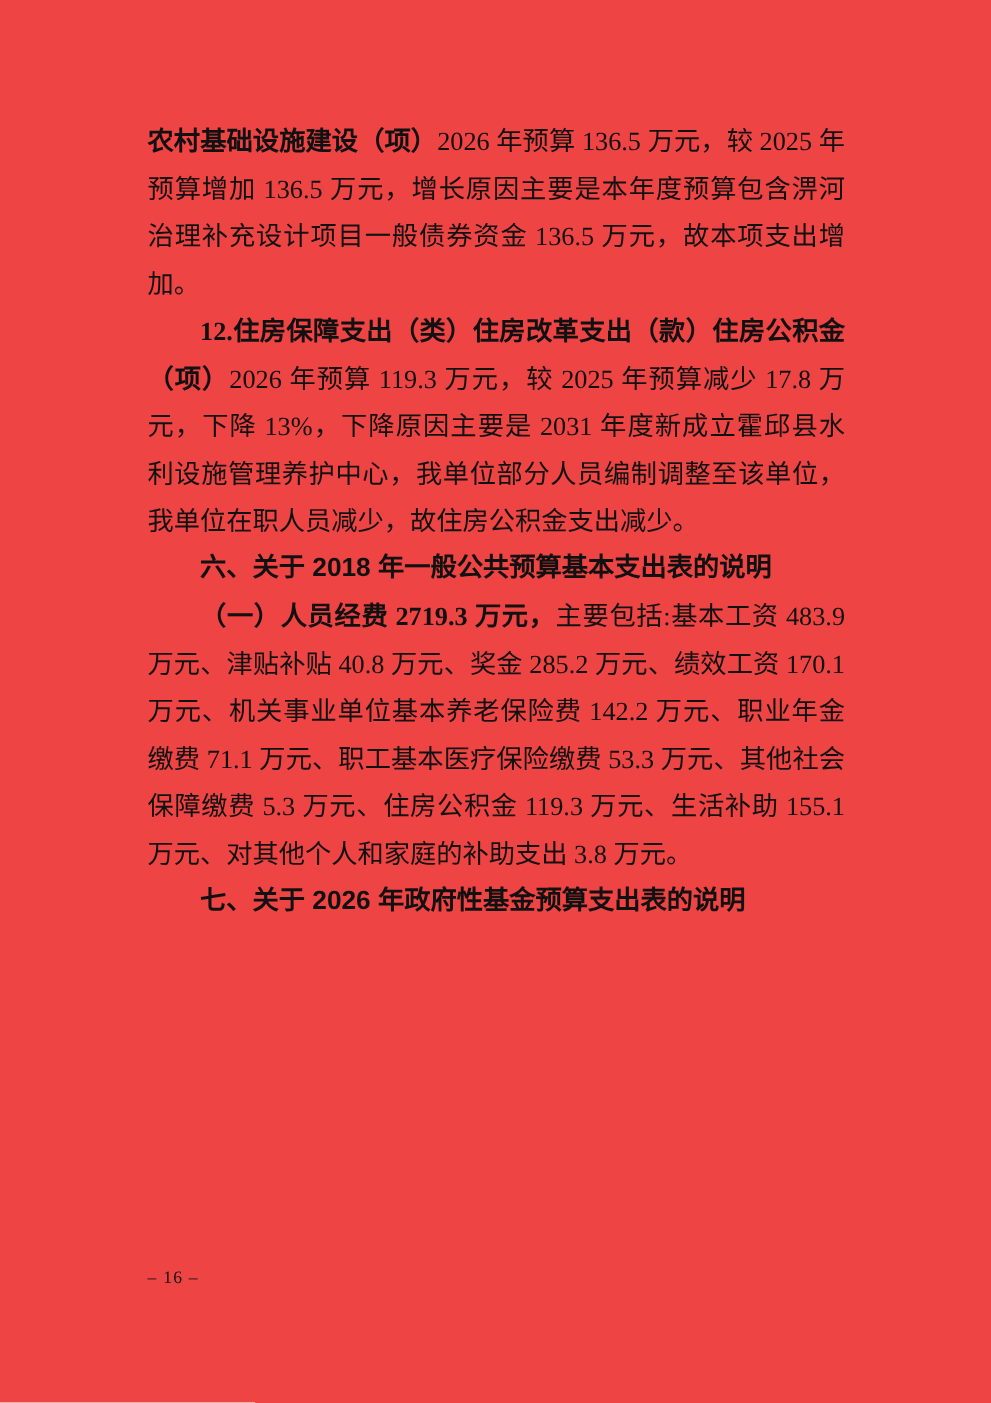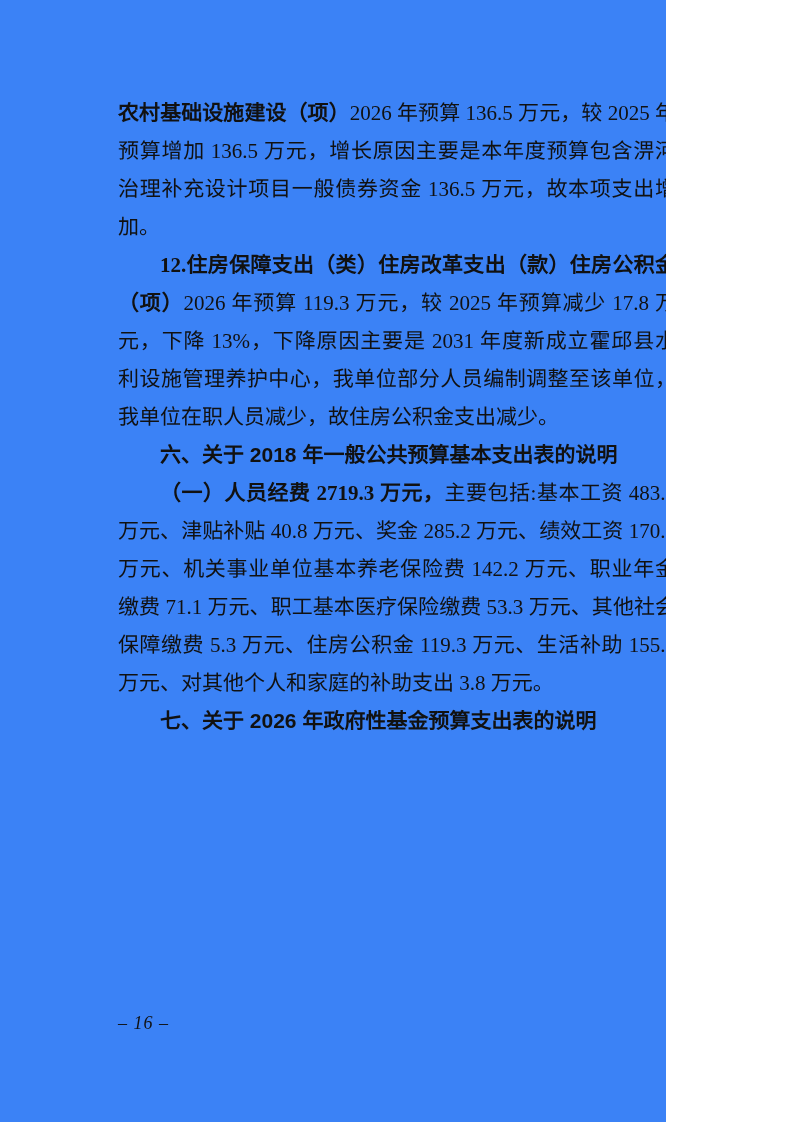--- a/index.html
+++ b/index.html
@@ -2,23 +2,23 @@
 <html lang="zh-CN"><head>
 <meta charset="utf-8">
 <style>
   html, body {
     margin: 0;
     padding: 0;
     background: #ffffff;
   }
   .page {
     position: relative;
-    width: 666px;
+    width: 793px;
     height: 1122px;
-    background: #3b82f6;
+    background: #ef4444;
     color: #111111;
     font-family: "Liberation Serif", "DejaVu Serif", serif;
     overflow: hidden;
   }
   .body-text {
     position: absolute;
     left: 118px;
     top: 94px;
     width: 558px;
     font-size: 21px;
@@ -44,25 +44,24 @@
     line-height: 38px;
     font-weight: 700;
     font-family: "Liberation Sans", "DejaVu Sans", sans-serif;
     text-indent: 2em;
     text-align: left;
   }
   .footer-pagenum {
     position: absolute;
     left: 118px;
     top: 1010px;
-    font-size: 18px;
+    font-size: 14px;
     line-height: 26px;
     letter-spacing: 1px;
     color: #111111;
-    font-style: italic;
   }
 </style>
 </head>
 <body>
 
 <div class="page">
   <div class="body-text">
 
     <p class="para no-indent"><strong>农村基础设施建设（项）</strong><span>2026 年预算 136.5 万元，较 2025 年预算增加 136.5 万元，增长原因主要是本年度预算包含淠河治理补充设计项目一般债券资金 136.5 万元，故本项支出增加。</span></p>
 

